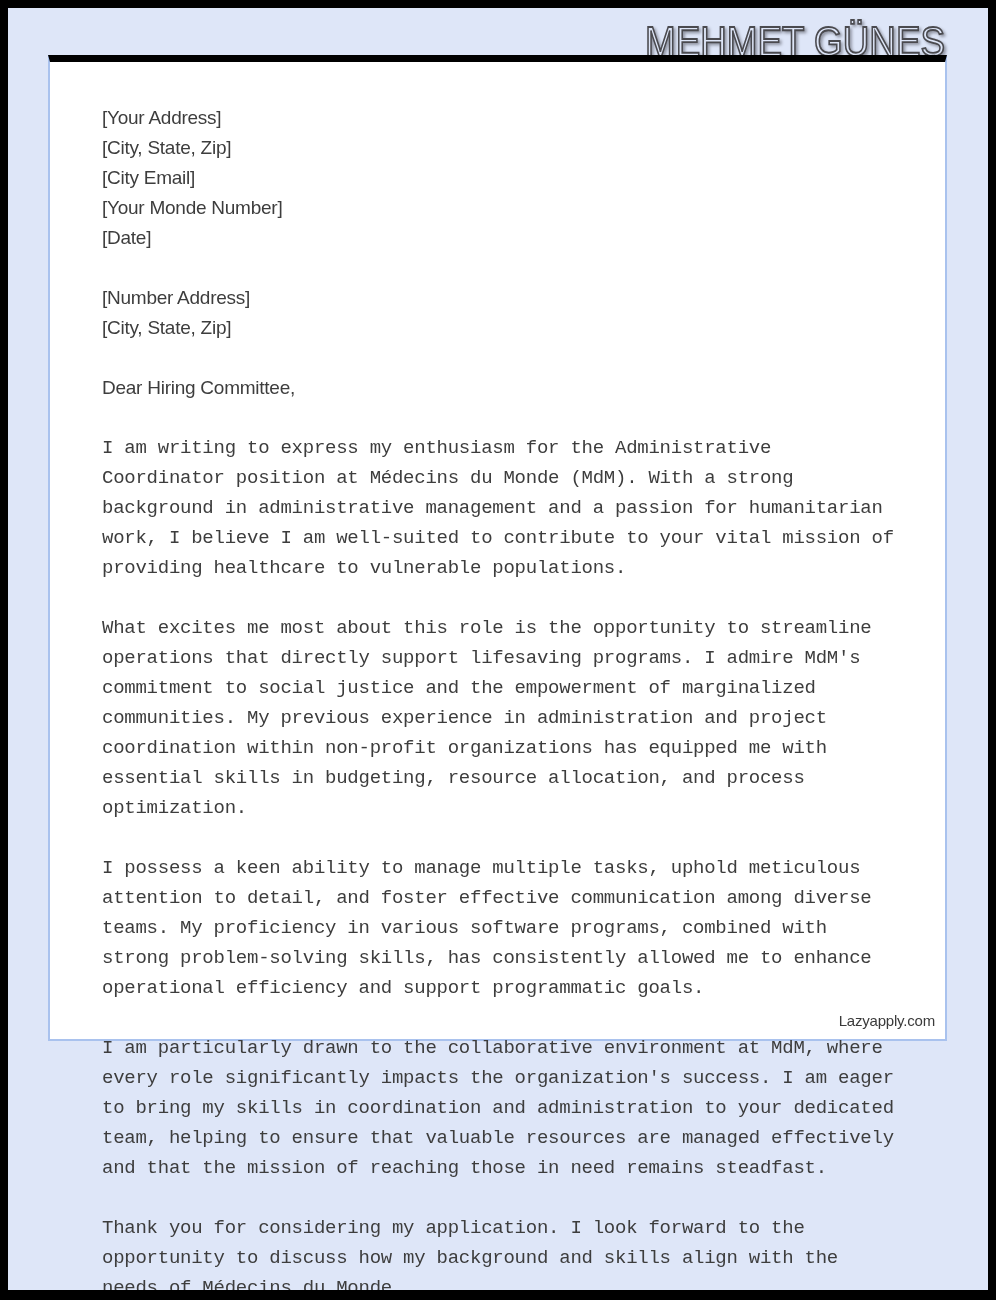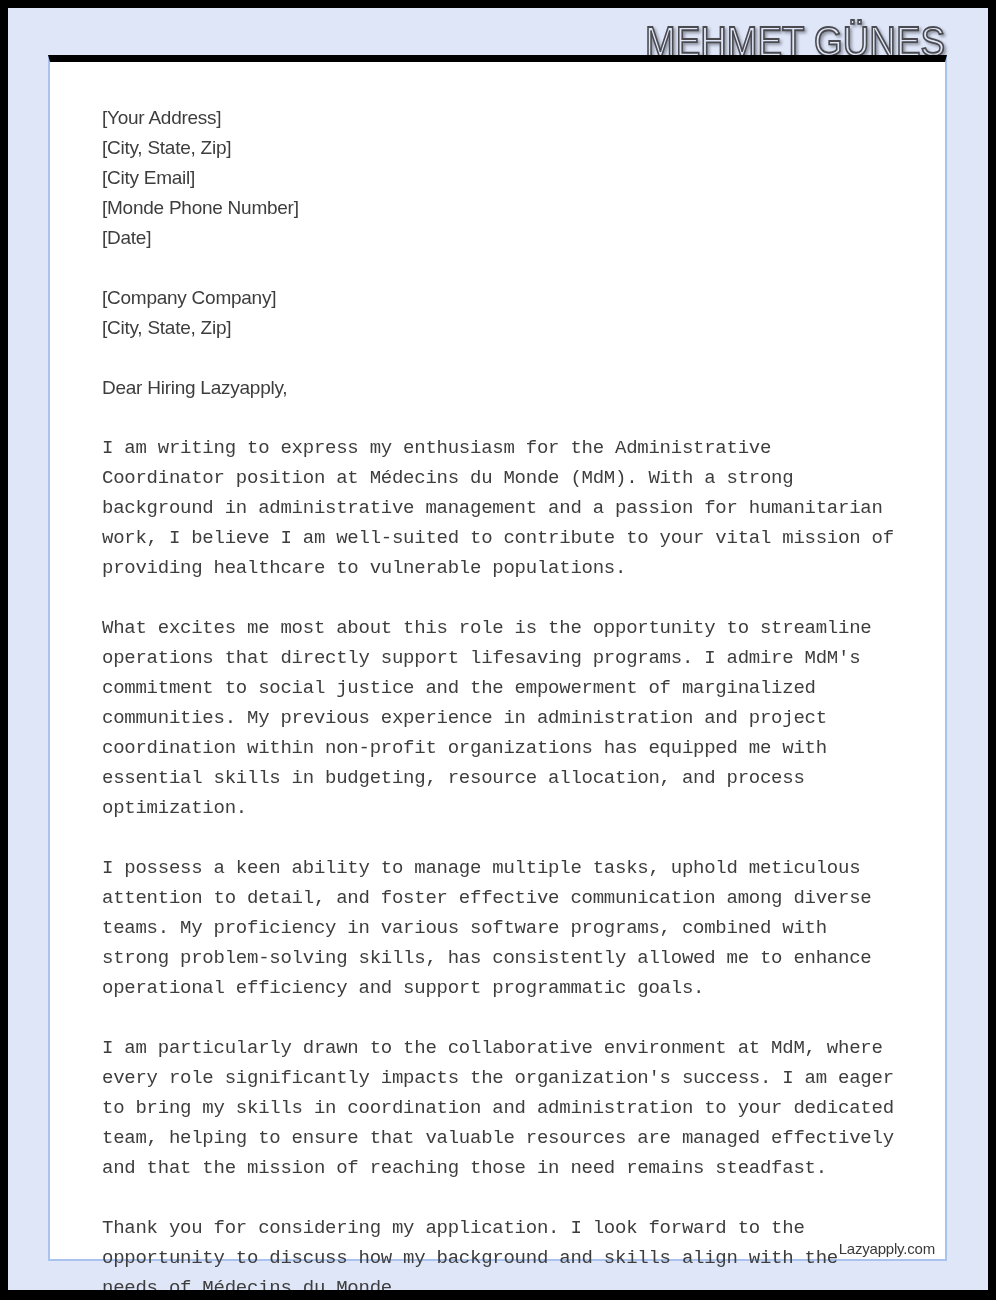--- a/index.html
+++ b/index.html
@@ -37,41 +37,41 @@
     font-weight: 400;
     fill: #dee6f8;
     stroke: #4a4a4f;
     stroke-width: 1.8px;
   }
   .page {
     position: absolute;
     left: 40px;
     top: 47px;
     width: 899px;
-    height: 1206px;
+    height: 986px;
     background: #ffffff;
     border-top: 7px solid #000000;
     border-left: 2px solid #a9c2ee;
     border-right: 2px solid #a9c2ee;
     border-bottom: 2px solid #a9c2ee;
   }
   .letter-body {
     padding: 41px 45px 0 52px;
     font-size: 19px;
     line-height: 30px;
     letter-spacing: -0.25px;
     color: #3d3d3d;
   }
   .block { margin-bottom: 30px; }
   .block:last-child { margin-bottom: 0; }
   .para { max-width: 800px; font-family: Liberation Mono, monospace; }
   .watermark {
     position: absolute;
     right: 10px;
-    bottom: 1px;
+    bottom: 9px;
     font-size: 15px;
     line-height: 18px;
     color: #3a3a3a;
     letter-spacing: -0.2px;
   }
 </style>
 </head>
 <body>
 
 <div class="frame">
@@ -81,30 +81,30 @@
       <text x="18" y="48" textLength="300" lengthAdjust="spacingAndGlyphs">MEHMET GÜNEŞ</text>
     </svg>
 
     <div class="page">
       <div class="letter-body">
 
         <div class="block">
           <div>[Your Address]</div>
           <div>[City, State, Zip]</div>
           <div>[City Email]</div>
-          <div>[Monde Phone Number]</div>
+          <div>[Your Monde Number]</div>
           <div>[Date]</div>
         </div>
 
         <div class="block">
-          <div>[Company Company]</div>
+          <div>[Number Address]</div>
           <div>[City, State, Zip]</div>
         </div>
 
-        <div class="block">Dear Hiring Lazyapply,</div>
+        <div class="block">Dear Hiring Committee,</div>
 
         <div class="block para">I am writing to express my enthusiasm for the Administrative Coordinator position at Médecins du Monde (MdM). With a strong background in administrative management and a passion for humanitarian work, I believe I am well-suited to contribute to your vital mission of providing healthcare to vulnerable populations.</div>
         <div class="block para">What excites me most about this role is the opportunity to streamline operations that directly support lifesaving programs. I admire MdM's commitment to social justice and the empowerment of marginalized communities. My previous experience in administration and project coordination within non-profit organizations has equipped me with essential skills in budgeting, resource allocation, and process optimization.</div>
         <div class="block para">I possess a keen ability to manage multiple tasks, uphold meticulous attention to detail, and foster effective communication among diverse teams. My proficiency in various software programs, combined with strong problem-solving skills, has consistently allowed me to enhance operational efficiency and support programmatic goals.</div>
         <div class="block para">I am particularly drawn to the collaborative environment at MdM, where every role significantly impacts the organization's success. I am eager to bring my skills in coordination and administration to your dedicated team, helping to ensure that valuable resources are managed effectively and that the mission of reaching those in need remains steadfast.</div>
         <div class="block para">Thank you for considering my application. I look forward to the opportunity to discuss how my background and skills align with the needs of Médecins du Monde.</div>
 
         <div class="block">
           <div>Mehmet Güneş</div>
         </div>

